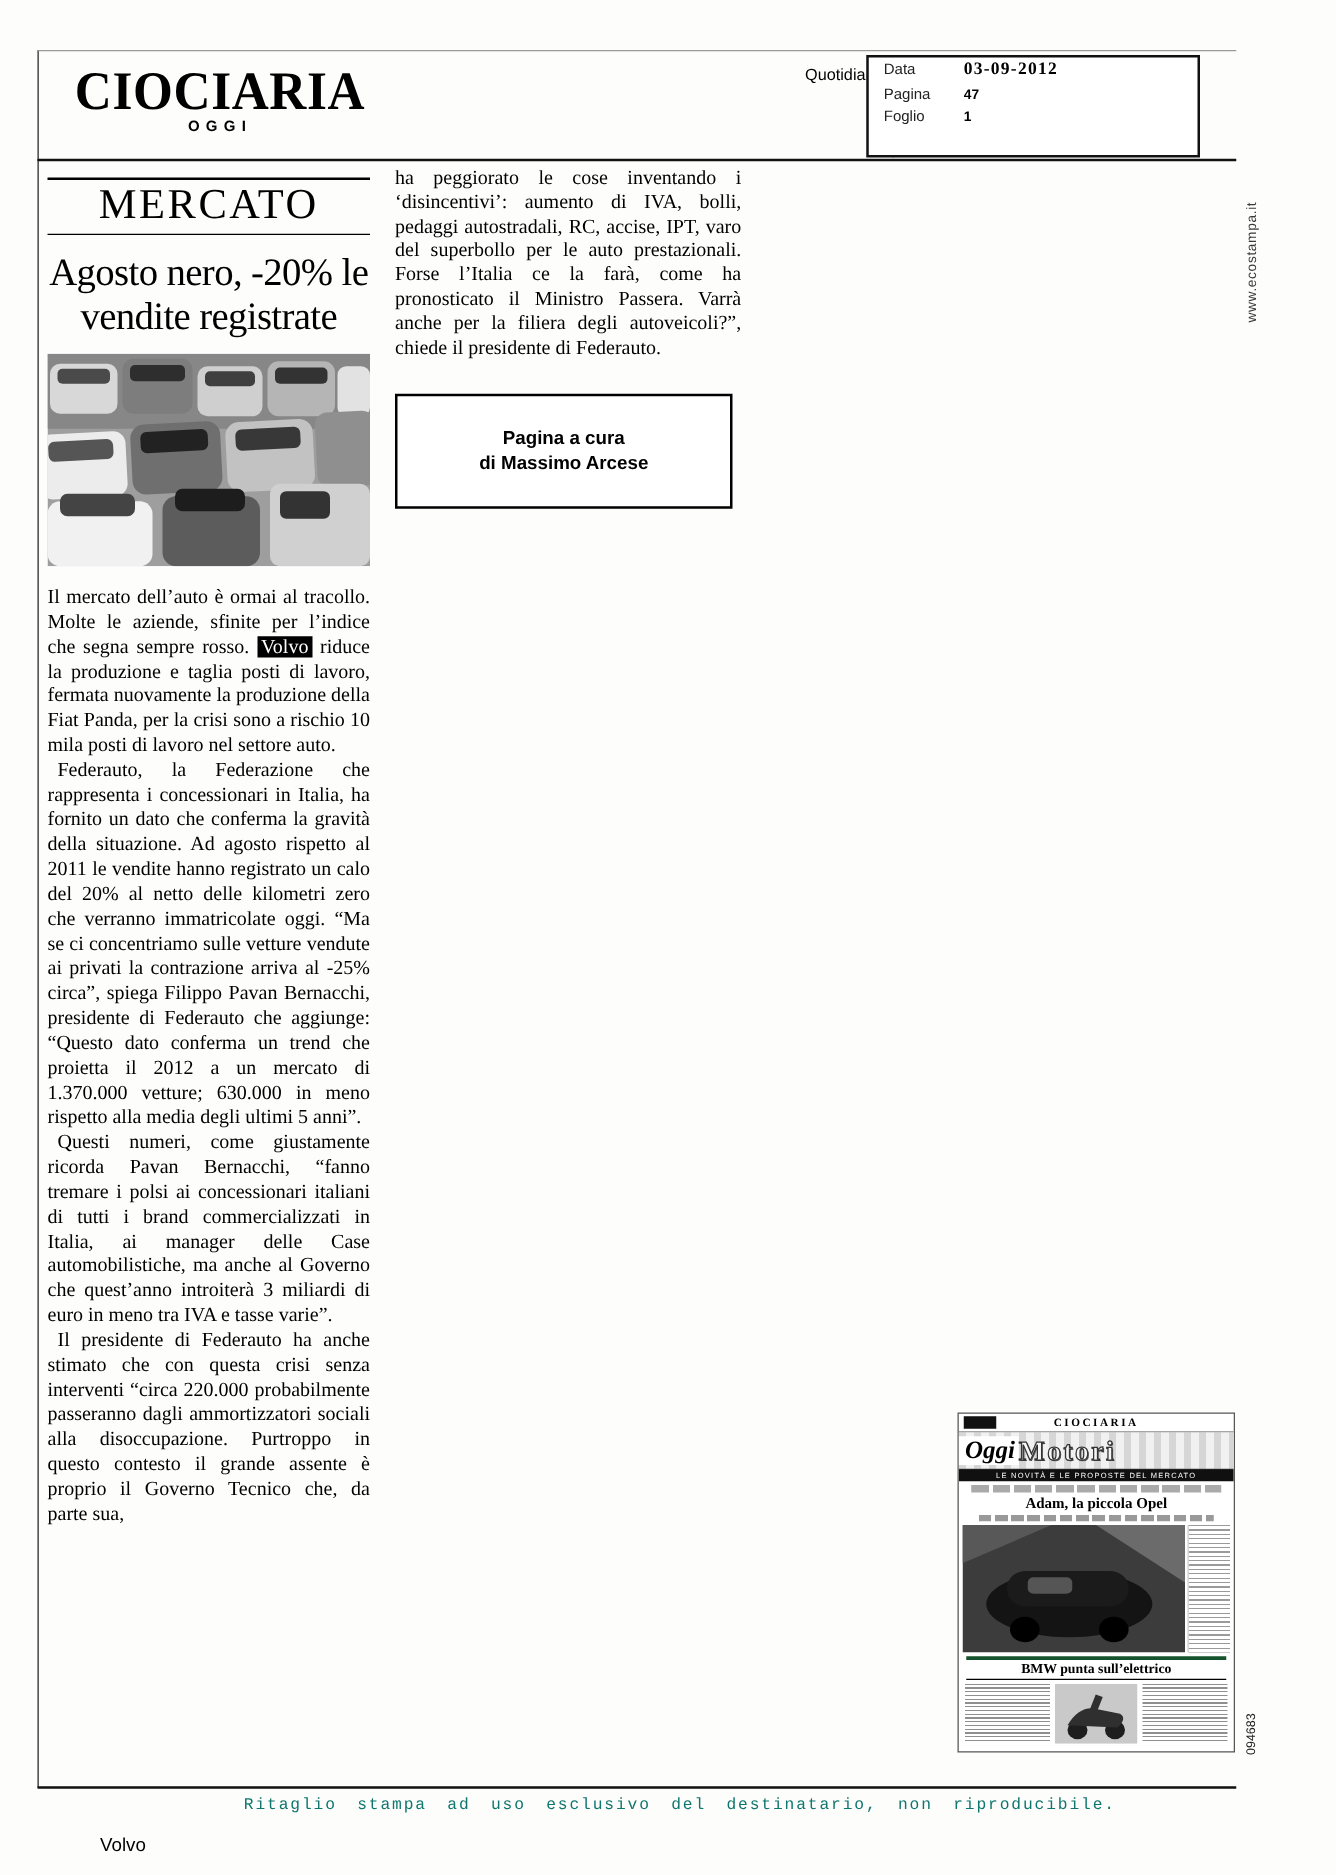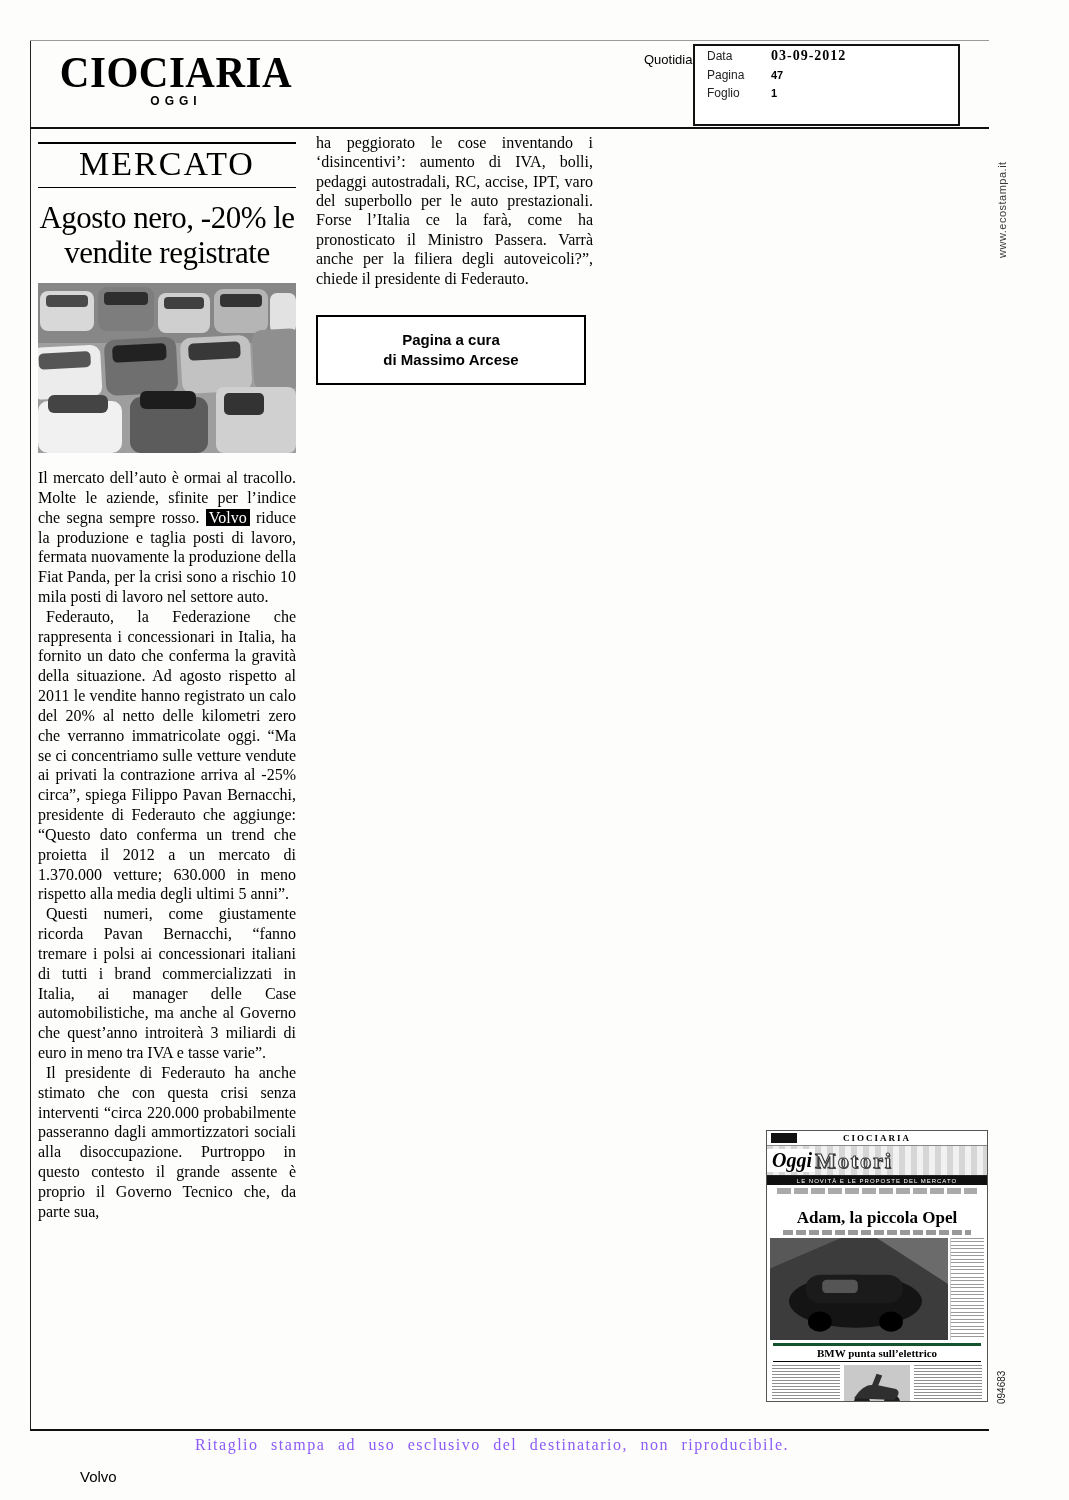--- a/index.html
+++ b/index.html
@@ -41,52 +41,52 @@
             font-size:34px; letter-spacing:2px; padding:1px 0 4px; }
   .headline { margin-top:12px; text-align:center; font-size:31px; line-height:1.13; font-weight:normal; letter-spacing:-0.5px; }
   .photo { margin-top:13px; width:258px; height:170px; display:block; }
   .body { margin-top:15px; font-size:16px; line-height:1.24; text-align:justify; }
   .body p { margin:0; }
   .body p + p { text-indent:8px; }
   .hl { background:#000; color:#fff; padding:0 3px; }
 
   
   .col-mid { position:absolute; left:316px; top:133px; width:277px; font-size:16px; line-height:1.21; text-align:justify; }
-  .byline-box { margin-top:27px; width:270px; border:2px solid #000; padding:13px 4px; text-align:center;
+  .byline-box { margin-top:27px; width:270px; border:2px solid #000; padding:24px 4px; text-align:center;
                 font-family:"Liberation Sans",sans-serif; font-weight:bold; font-size:15px; line-height:1.35; background:#fff; }
 
   
   .thumb { position:absolute; left:766px; top:1130px; width:222px; height:272px; border:1px solid #555;
            background:#fff; overflow:hidden; }
   .t-top { height:15px; border-bottom:1px solid #888; display:flex; align-items:center; justify-content:center; position:relative; }
   .t-top-box { position:absolute; left:4px; top:2px; width:26px; height:10px; background:#111; }
   .t-top-title { font-size:9px; font-weight:bold; letter-spacing:2px; }
   .t-mast { height:30px; position:relative; border-bottom:1px solid #222; display:flex; align-items:center;
             background:repeating-linear-gradient(90deg,#d6d6d6 0 6px,#f1f1f1 6px 12px); }
   .t-oggi { font-style:italic; font-weight:bold; font-size:20px; background:#fff; padding:0 3px 0 5px; }
   .t-motori { font-weight:bold; font-size:22px; letter-spacing:2px; color:#f6f6f6;
               -webkit-text-stroke:1px #333; text-shadow:1px 1px 0 #555; }
   .t-tagline { height:9px; background:#101010; color:#fff; font-family:"Liberation Sans",sans-serif;
                font-size:6px; letter-spacing:1px; display:flex; align-items:center; justify-content:center; overflow:hidden; }
   .t-lines { height:6px; margin:3px 10px 0; background:repeating-linear-gradient(90deg,#aaa 0 14px,transparent 14px 17px); }
-  .t-headline { text-align:center; font-weight:bold; font-size:17px; margin-top:14px; }
+  .t-headline { text-align:center; font-weight:bold; font-size:12px; margin-top:1px; }
   .t-subline { height:5px; margin:2px 16px 3px; background:repeating-linear-gradient(90deg,#999 0 10px,transparent 10px 13px); }
   .t-photo-row { display:flex; height:102px; padding:0 3px; gap:2px; }
   .t-photo { flex:1; }
   .t-sidecol { width:34px; border-left:1px solid #ccc;
                background:repeating-linear-gradient(to bottom,#9a9a9a 0 1px,transparent 1px 3.5px); }
   .t-bmw { border-top:3px solid #14532d; border-bottom:1px solid #000; margin:3px 6px 0; text-align:center;
            font-weight:bold; font-size:11px; padding:1px 0 2px; }
   .t-bottom { display:flex; height:54px; gap:4px; padding:3px 5px; }
   .t-col { flex:1; background:repeating-linear-gradient(to bottom,#8f8f8f 0 1px,transparent 1px 3px); }
   .t-scooter { width:66px; }
 
   
-  .ritaglio { position:absolute; left:195px; top:1436px; font-family:Liberation Serif, serif;
-              font-size:16px; letter-spacing:1.5px; word-spacing:7px; color:#8b5cf6; white-space:nowrap; }
+  .ritaglio { position:absolute; left:195px; top:1436px; font-family:Liberation Mono, monospace;
+              font-size:13px; letter-spacing:1.5px; word-spacing:7px; color:#0f766e; white-space:nowrap; }
   .keyword { position:absolute; left:80px; top:1468px; font-family:"Liberation Sans",sans-serif; font-size:15px; }
   .pageref { position:absolute; left:896px; top:1513px; font-family:"Liberation Sans",sans-serif; font-weight:bold; font-size:12px; }
 </style>
 </head>
 <body>
 
 <div class="vline-left"></div>
 <div class="topline"></div>
 <div class="header-rule"></div>
 <div class="footer-rule"></div>

